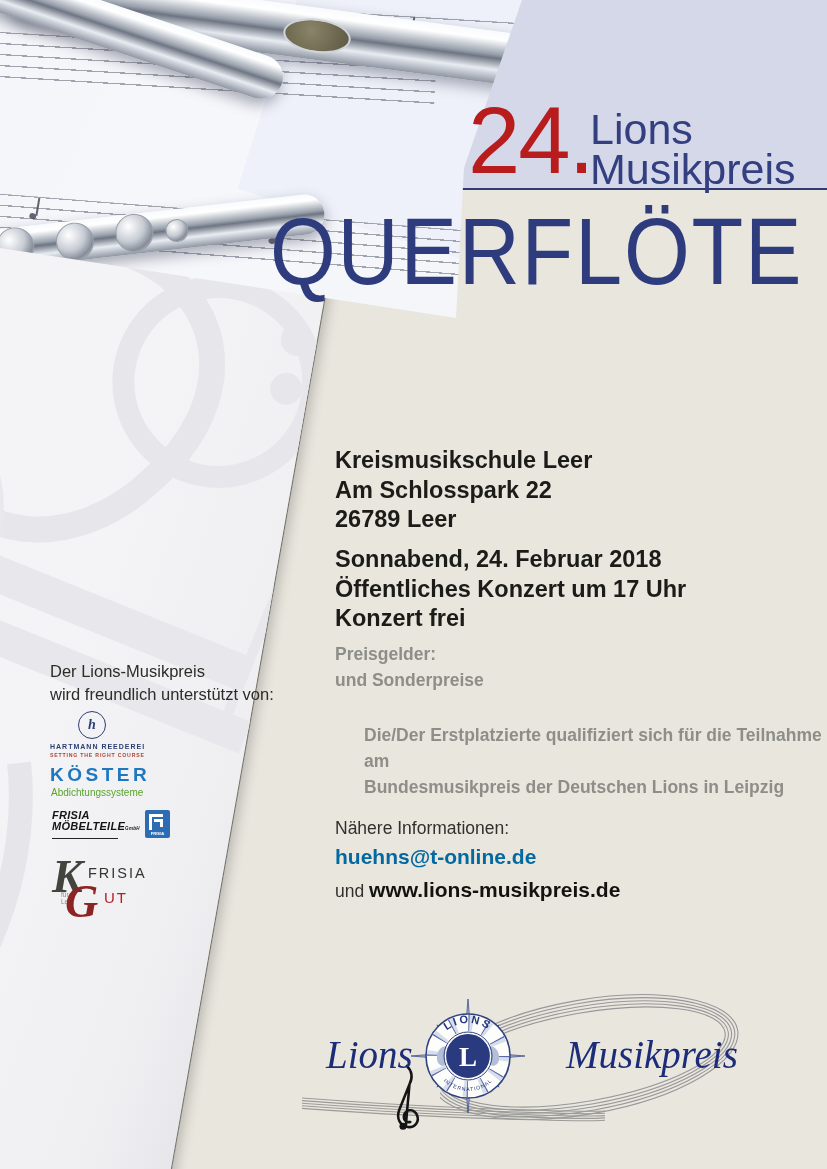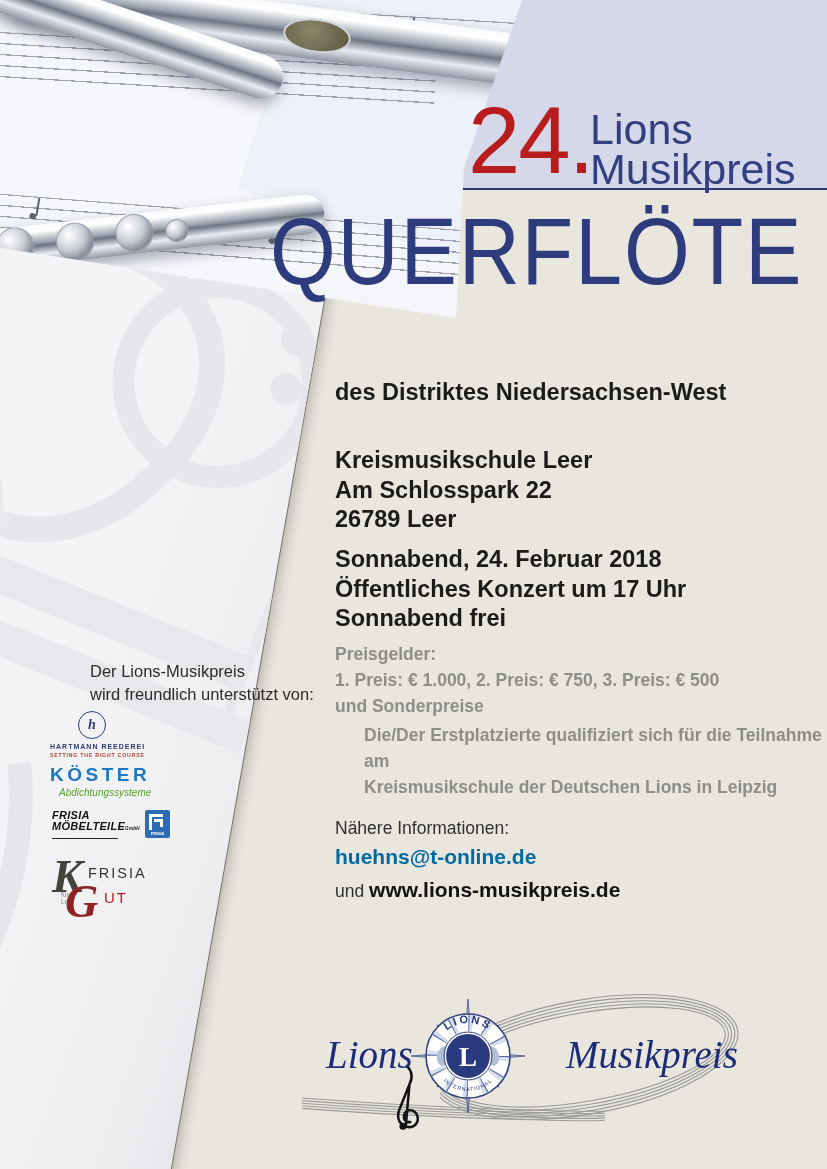--- a/index.html
+++ b/index.html
@@ -55,32 +55,32 @@
   .event{top:545px;}
   .gray-lines{font-size:17.5px;color:#8e8e88;line-height:26px;font-weight:bold;}
   .prizes{top:641px;}
   .qual{top:722px;margin-left:29px;}
   .info-label{top:818px;font-size:17.5px;color:#30302c;}
   .email{top:845px;font-size:21px;font-weight:bold;color:#0369a1;}
   .site{top:878px;font-size:17.5px;color:#30302c;}
   .site b{font-size:21px;color:#12120f;}
 
   
-  .support{position:absolute;left:50px;top:660px;font-size:16.5px;color:#2c2c28;line-height:23px;z-index:6;margin-left:40px;}
+  .support{position:absolute;left:50px;top:660px;font-size:16.5px;color:#2c2c28;line-height:23px;z-index:6;}
   .sp{position:absolute;z-index:6;}
   .hartmann{left:50px;top:711px;width:84px;text-align:center;}
   .h-circle{width:26px;height:26px;margin:0 auto;border:1.2px solid #2c3e73;border-radius:50%;
             display:flex;align-items:center;justify-content:center;
             font-family:"Liberation Serif",serif;font-style:italic;font-weight:bold;
             font-size:14px;color:#2c3e73;}
   .h-name{margin-top:4px;font-size:7px;letter-spacing:1px;font-weight:bold;color:#2c3e73;white-space:nowrap;}
   .h-tag{margin-top:2px;font-size:5.2px;letter-spacing:.8px;font-weight:bold;color:#b2402e;white-space:nowrap;}
   .koester{left:50px;top:764px;}
   .k-name{font-size:19px;font-weight:700;letter-spacing:3.5px;color:#1e78c0;}
-  .k-tag{margin:1px 0 0 9px;font-size:10px;font-style:italic;color:#58a32c;}
+  .k-tag{margin:1px 0 0 1px;font-size:10px;color:#58a32c;}
   .frisia{left:52px;top:810px;display:flex;align-items:flex-start;}
   .f-words{font-size:11px;font-style:italic;font-weight:800;color:#141414;line-height:11px;letter-spacing:.3px;}
   .f-words .gmbh{font-size:4.5px;font-weight:bold;}
   .f-rule{width:66px;height:1px;background:#23231f;margin-top:4px;}
   .f-badge{margin-left:5px;}
   .kultur{left:52px;top:850px;width:110px;height:75px;}
   .kultur span{position:absolute;}
   .kg-script{font-family:"Liberation Serif",serif;font-style:italic;font-weight:bold;}
   .kg-k{left:0;top:0;font-size:46px;color:#44443f;}
   .kg-ultur{left:36px;top:15px;font-size:14.5px;letter-spacing:2px;color:#35352f;}
@@ -157,43 +157,41 @@
     </div>
   </div>
 
   <div class="num24">24.</div>
   <div class="lions-stack">
     <div>Lions</div>
     <div>Musikpreis</div>
   </div>
   <div class="querfloete">QUERFLÖTE</div>
 
-  <div class="blk subtitle bold-lines">des Distriktes Niedersachsen-West</div>
 
   <div class="blk venue bold-lines">
     <div>Kreismusikschule Leer</div>
     <div>Am Schlosspark 22</div>
     <div>26789 Leer</div>
   </div>
 
   <div class="blk event bold-lines">
     <div>Sonnabend, 24. Februar 2018</div>
     <div>Öffentliches Konzert um 17 Uhr</div>
-    <div>Sonnabend frei</div>
+    <div>Konzert frei</div>
   </div>
 
   <div class="blk prizes gray-lines">
     <div>Preisgelder:</div>
-    <div>1. Preis: € 1.000, 2. Preis: € 750, 3. Preis: € 500</div>
     <div>und Sonderpreise</div>
   </div>
 
   <div class="blk qual gray-lines">
     <div>Die/Der Erstplatzierte qualifiziert sich für die Teilnahme am</div>
-    <div>Kreismusikschule der Deutschen Lions in Leipzig</div>
+    <div>Bundesmusikpreis der Deutschen Lions in Leipzig</div>
   </div>
 
   <div class="blk info-label">Nähere Informationen:</div>
   <div class="blk email">huehns@t-online.de</div>
   <div class="blk site"><span>und </span><b>www.lions-musikpreis.de</b></div>
 
   <div class="support">
     <div>Der Lions-Musikpreis</div>
     <div>wird freundlich unterstützt von:</div>
   </div>

